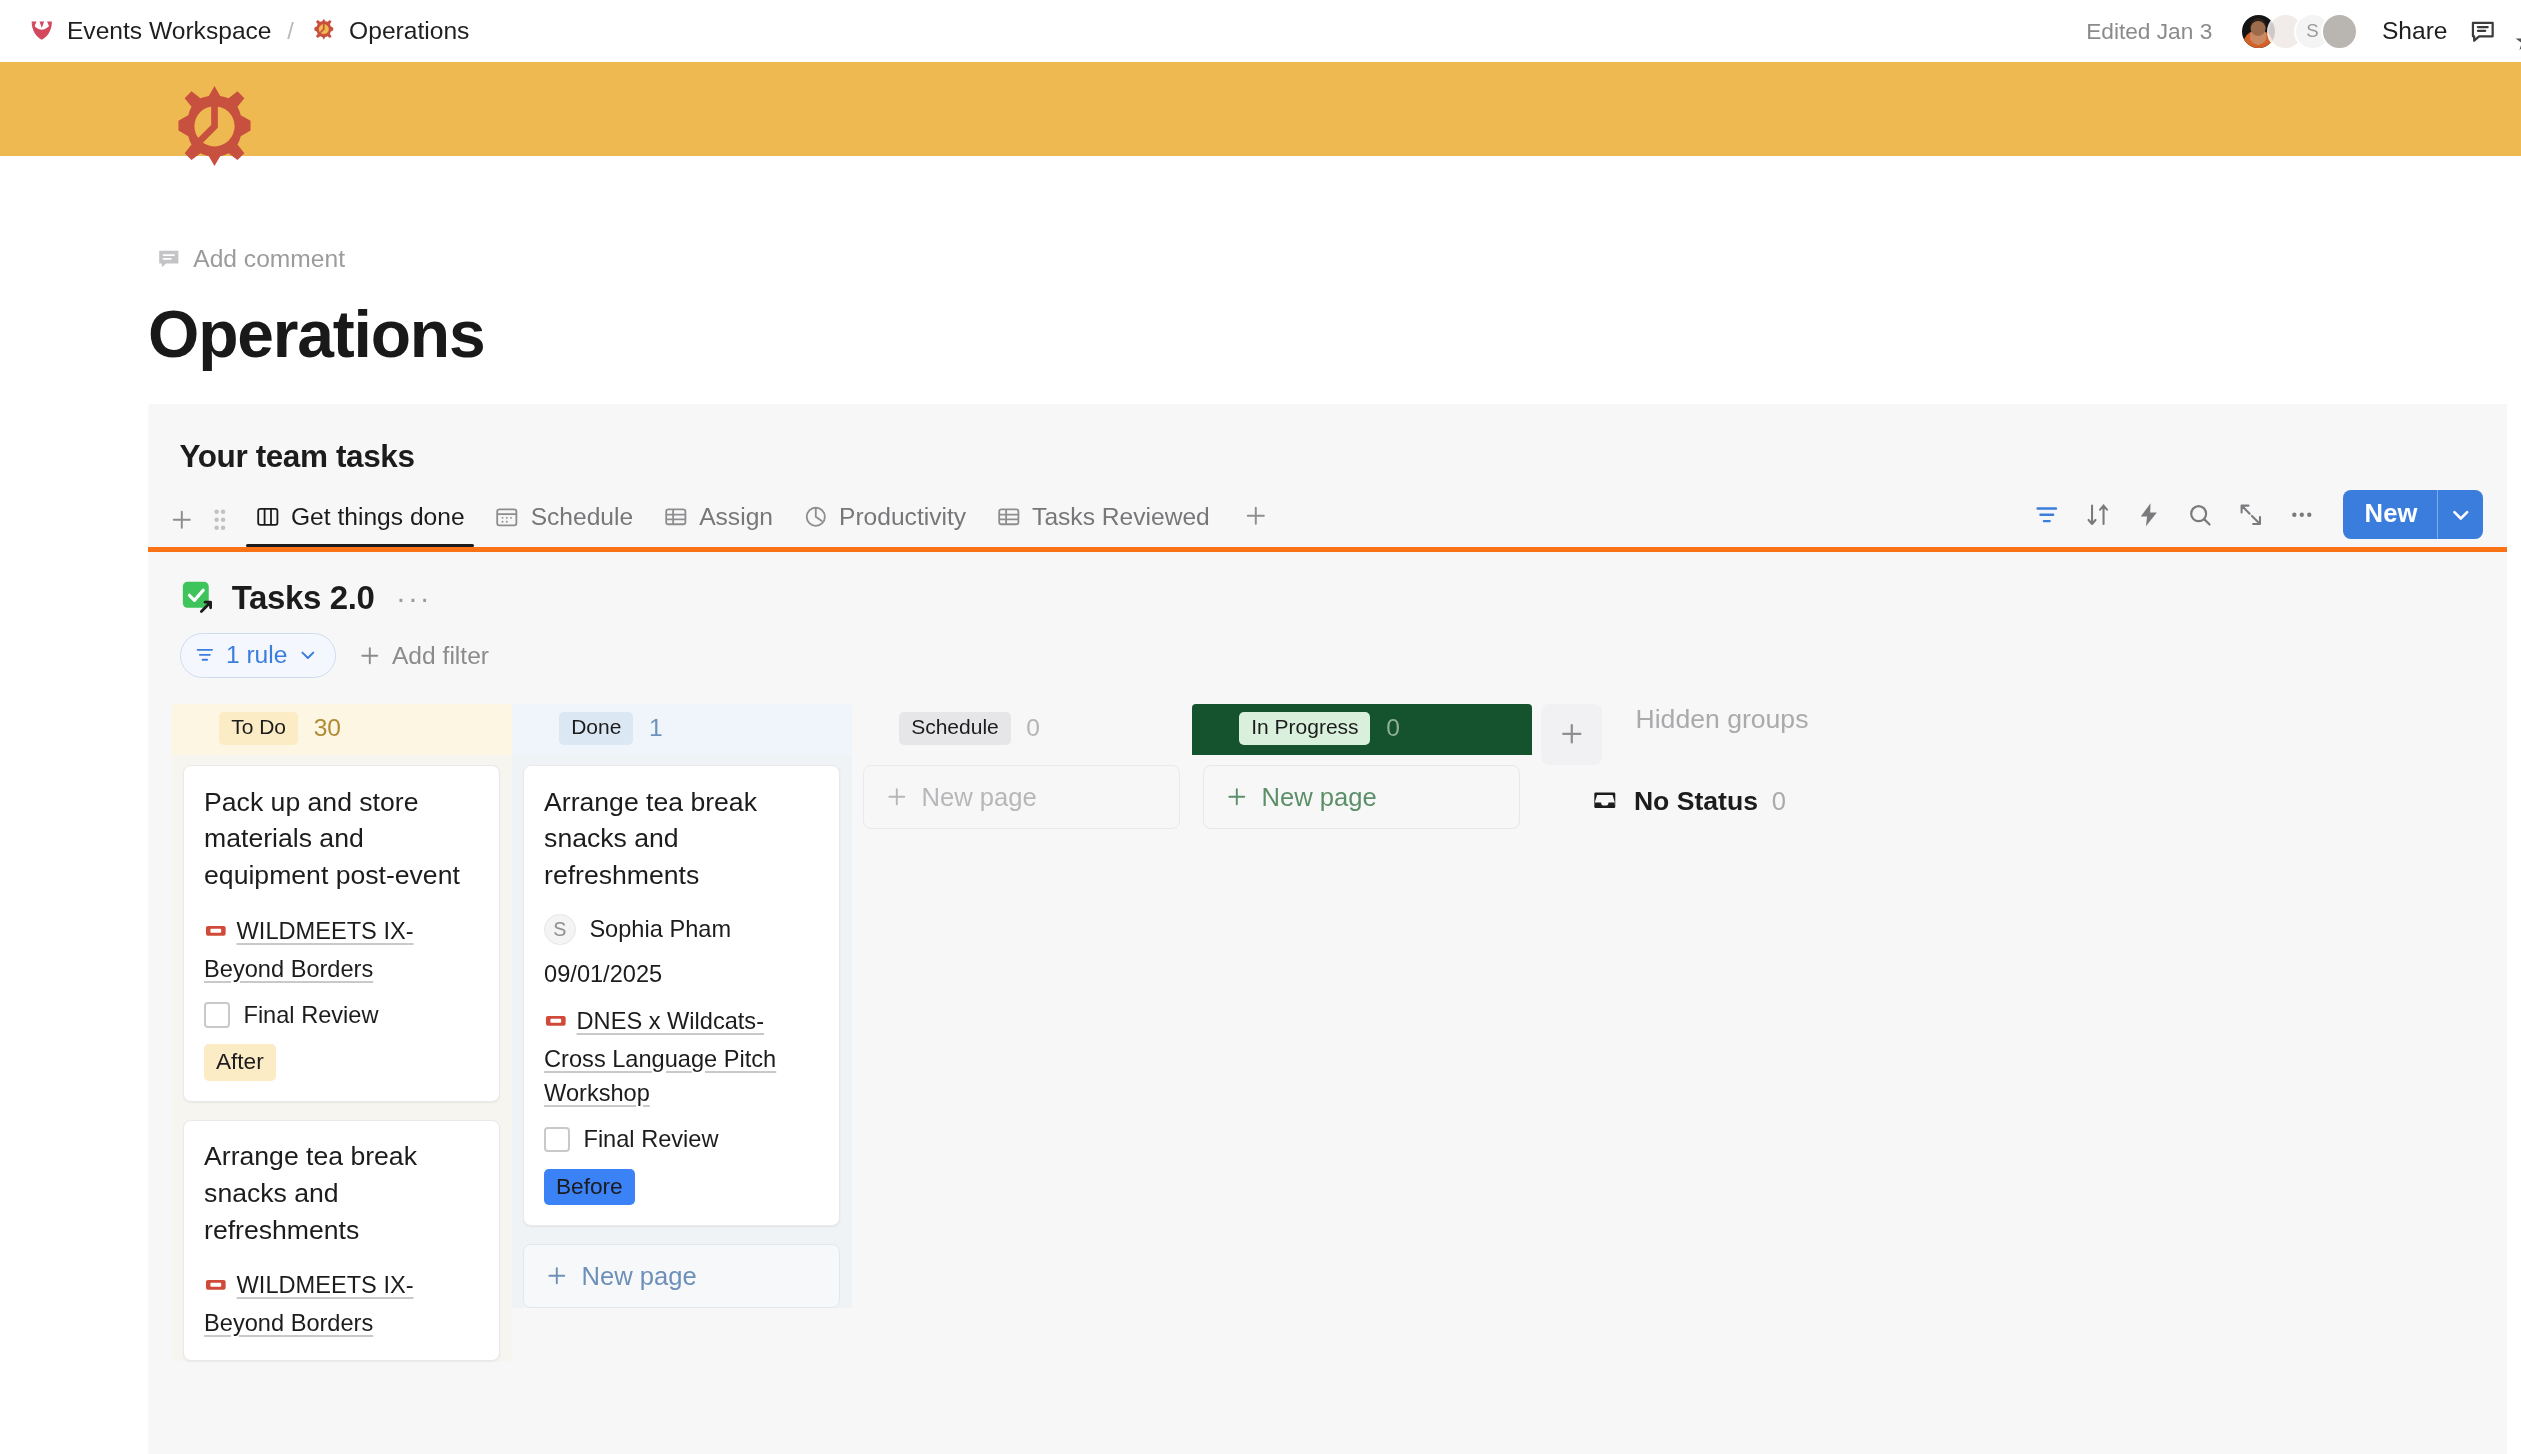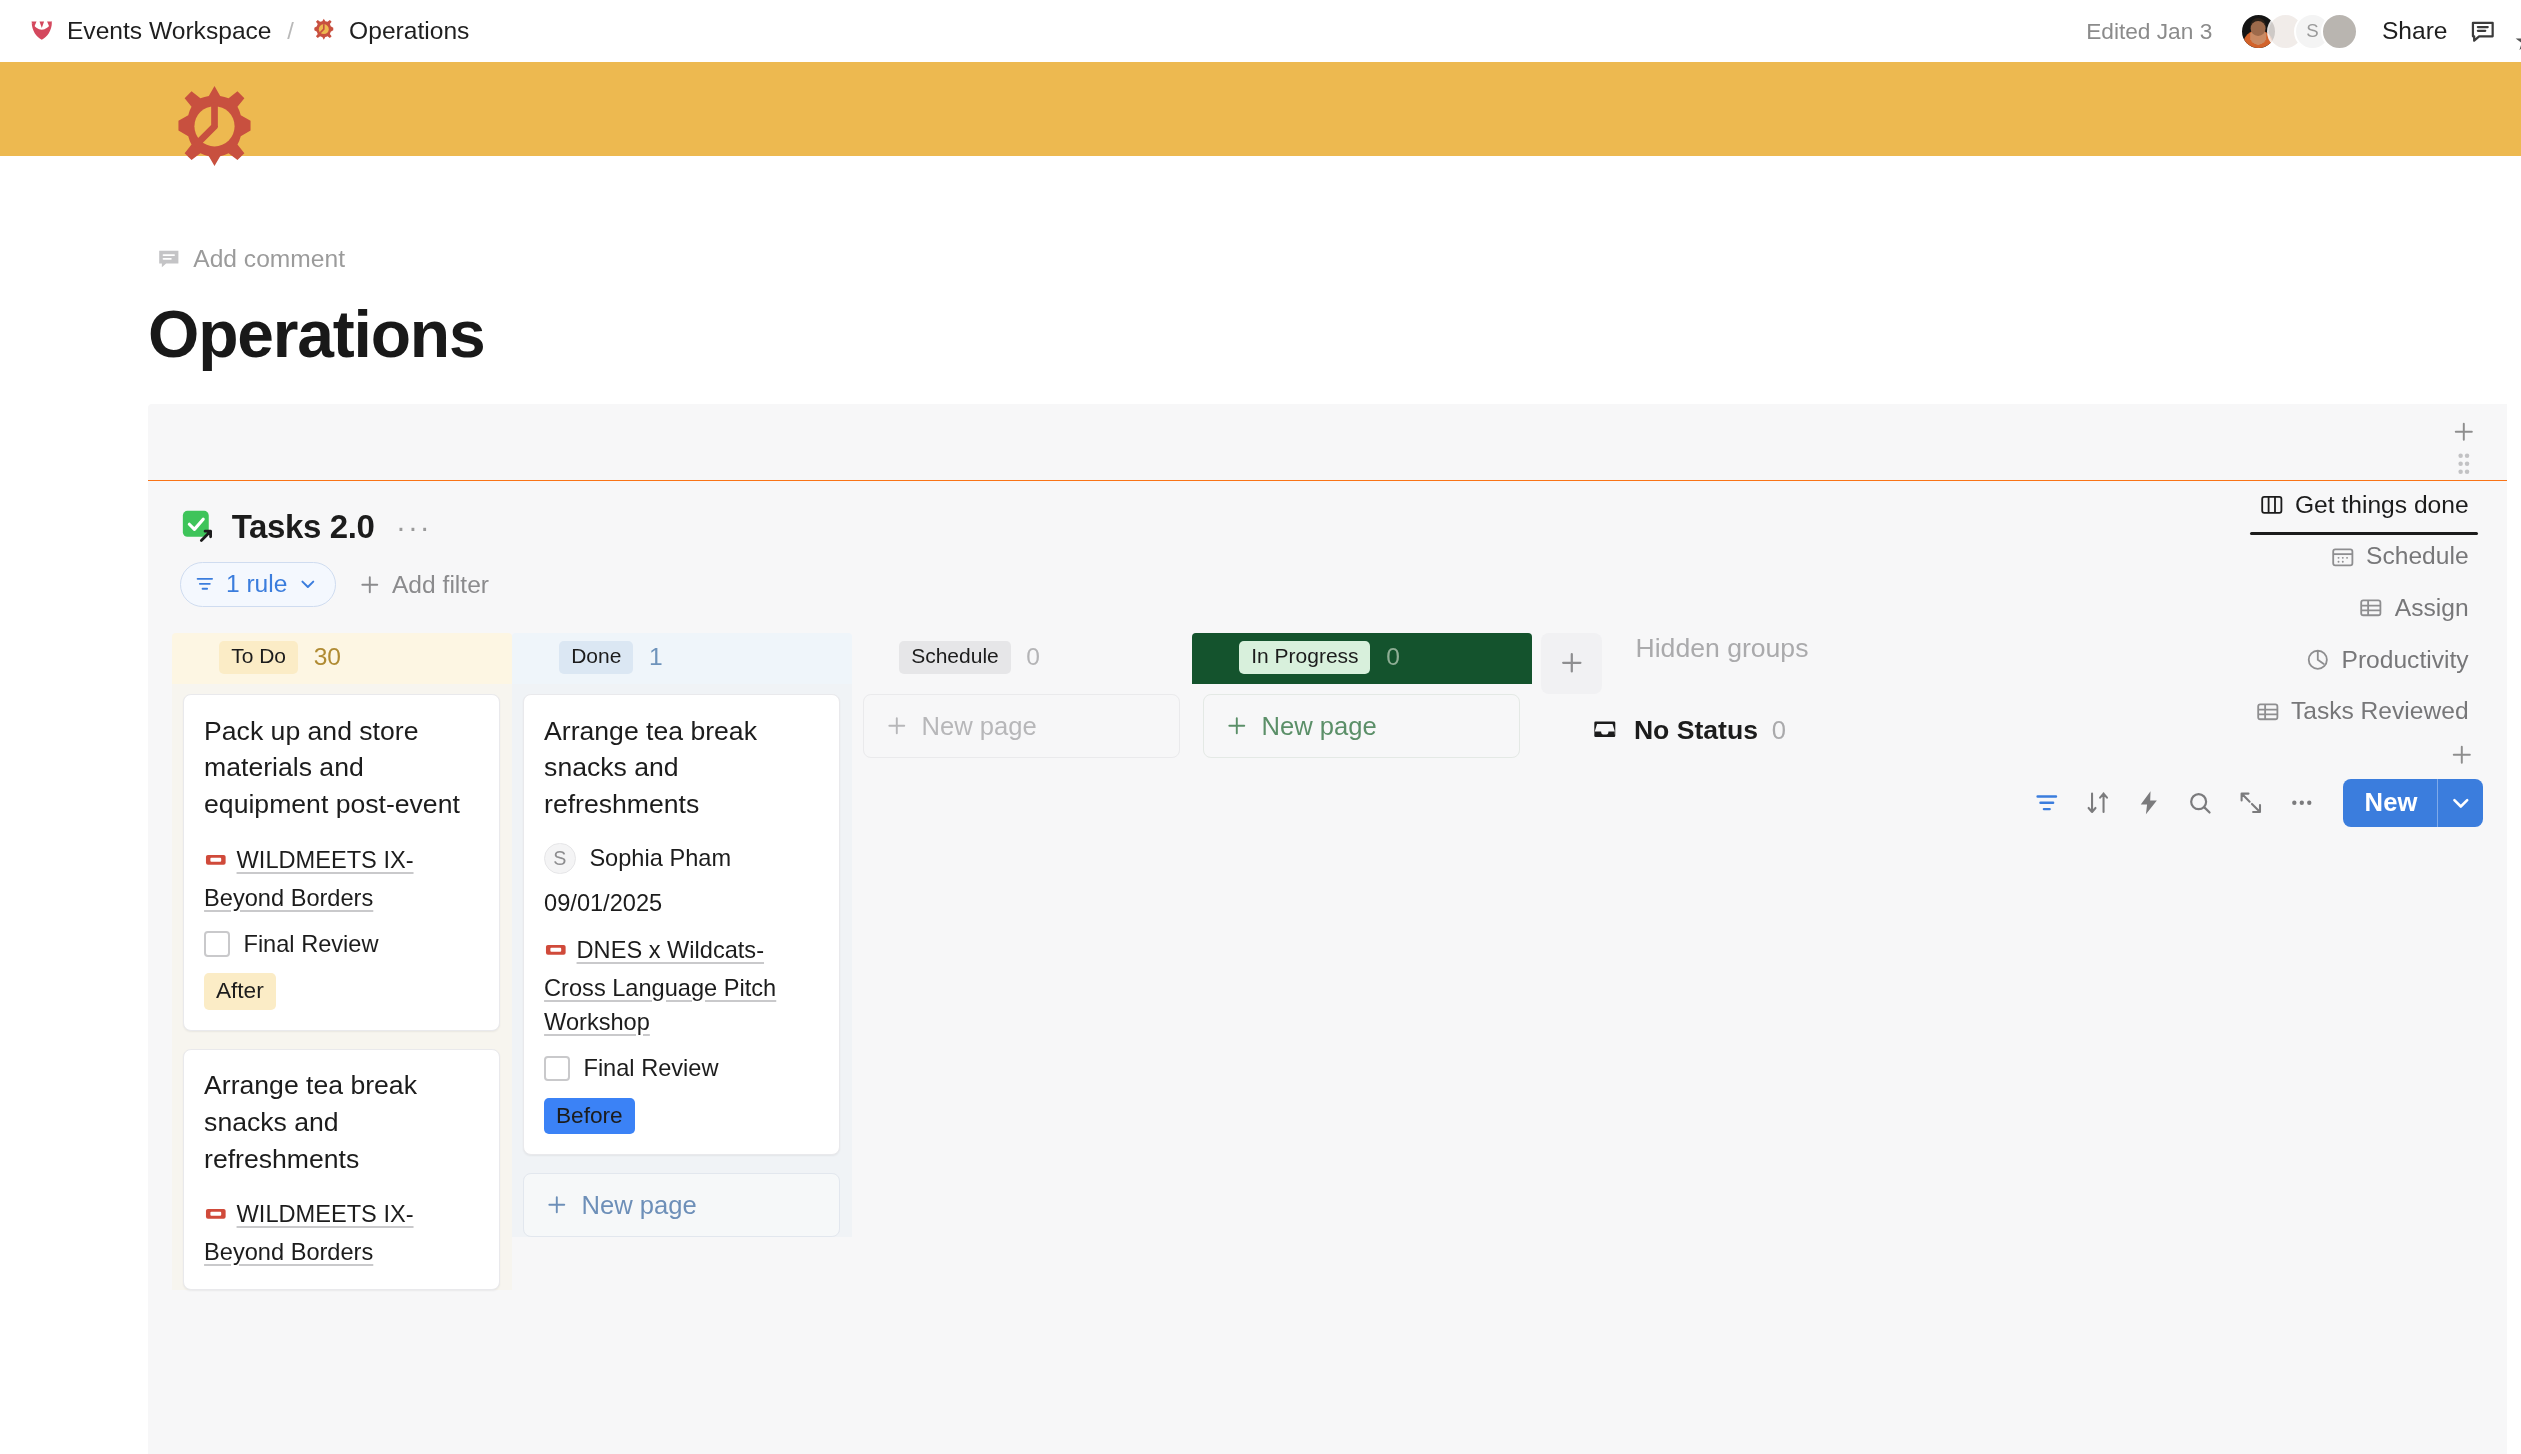--- a/index.html
+++ b/index.html
@@ -107,23 +107,22 @@
   }
   .board-title {
     font-size: 31.5px; font-weight: bold; color: #1c1c1c;
     padding: 34px 0 0 31.5px; letter-spacing: -0.4px;
   }
 
   
   .tabstrip {
     display: flex; align-items: flex-end;
     height: 63px; margin-top: 13.8px;
-    border-bottom: 1px solid #f97316;
+    border-bottom: 5px solid #f97316;
     padding: 0 23.6px 0 13.8px;
-    flex-direction: column;
   }
   .tab-plus, .tab-grip {
     width: 39px; height: 43px; display: flex;
     align-items: center; justify-content: center;
     color: #8e8e8e; cursor: pointer; margin-bottom: 5.9px;
   }
   .tab {
     display: flex; align-items: center; gap: 10.8px;
     padding: 7.9px 14.8px 15.8px 14.8px;
     font-size: 24.6px; color: #777779; cursor: pointer;
@@ -320,20 +319,21 @@
       <path d="M7 8.5h10M7 12h7" stroke="#fff" stroke-width="1.6" stroke-linecap="round"></path>
     </svg>
     <span>Add comment</span>
   </div>
 
   <div class="page-title">Operations</div>
 </div>
 
 <div class="board-panel">
 
+  <div class="board-title">Your team tasks</div>
 
   <div class="tabstrip">
     <div class="tab-plus">
       <svg width="27.6" height="27.6" viewBox="0 0 24 24" stroke="#8e8e8e" stroke-width="1.7" stroke-linecap="round">
           <path d="M12 5v14M5 12h14"></path>
         </svg>
     </div>
     <div class="tab-grip">
       <svg width="17.7" height="25.6" viewBox="0 0 10 16" fill="#c2c2c4">
         <circle cx="3" cy="3" r="1.4"></circle>

